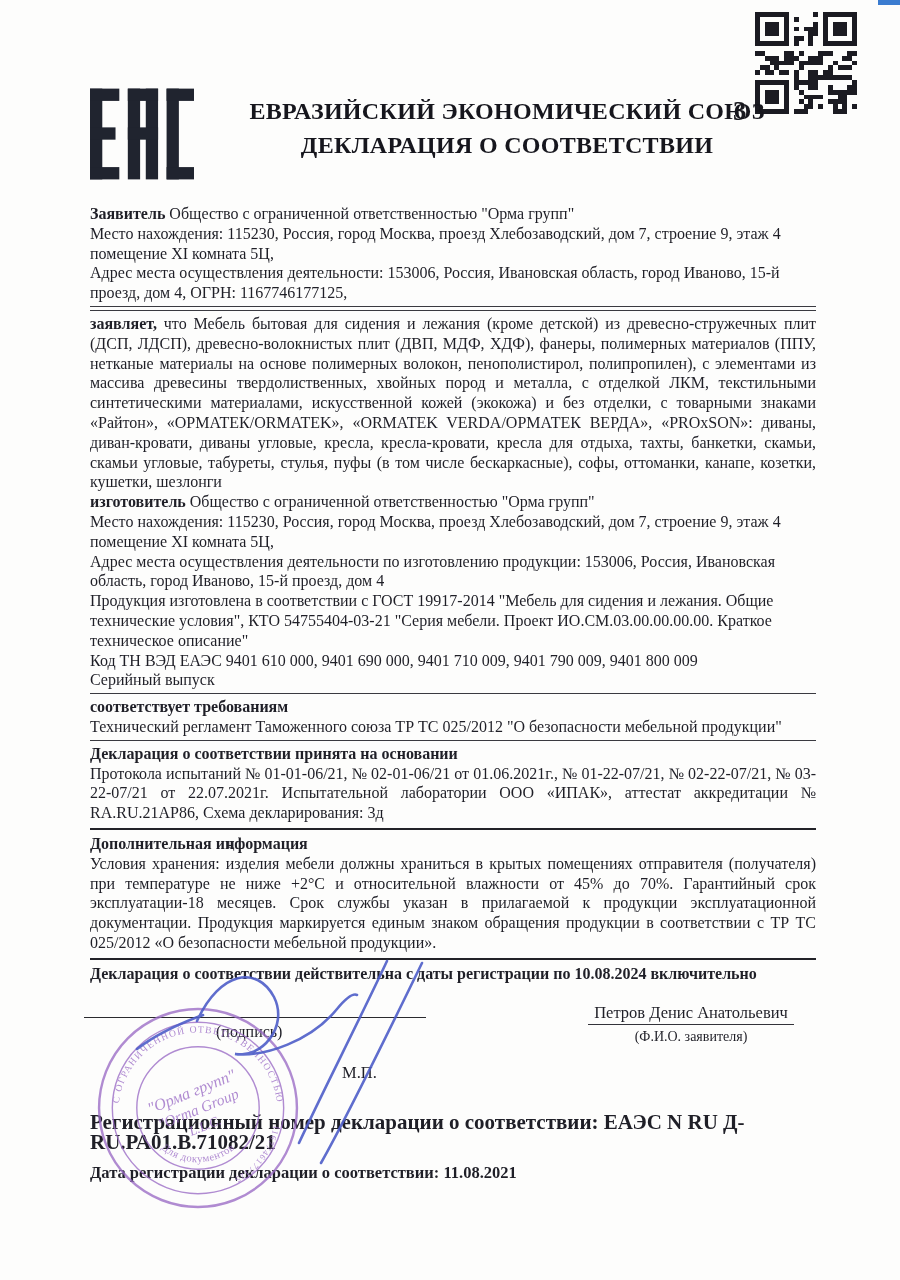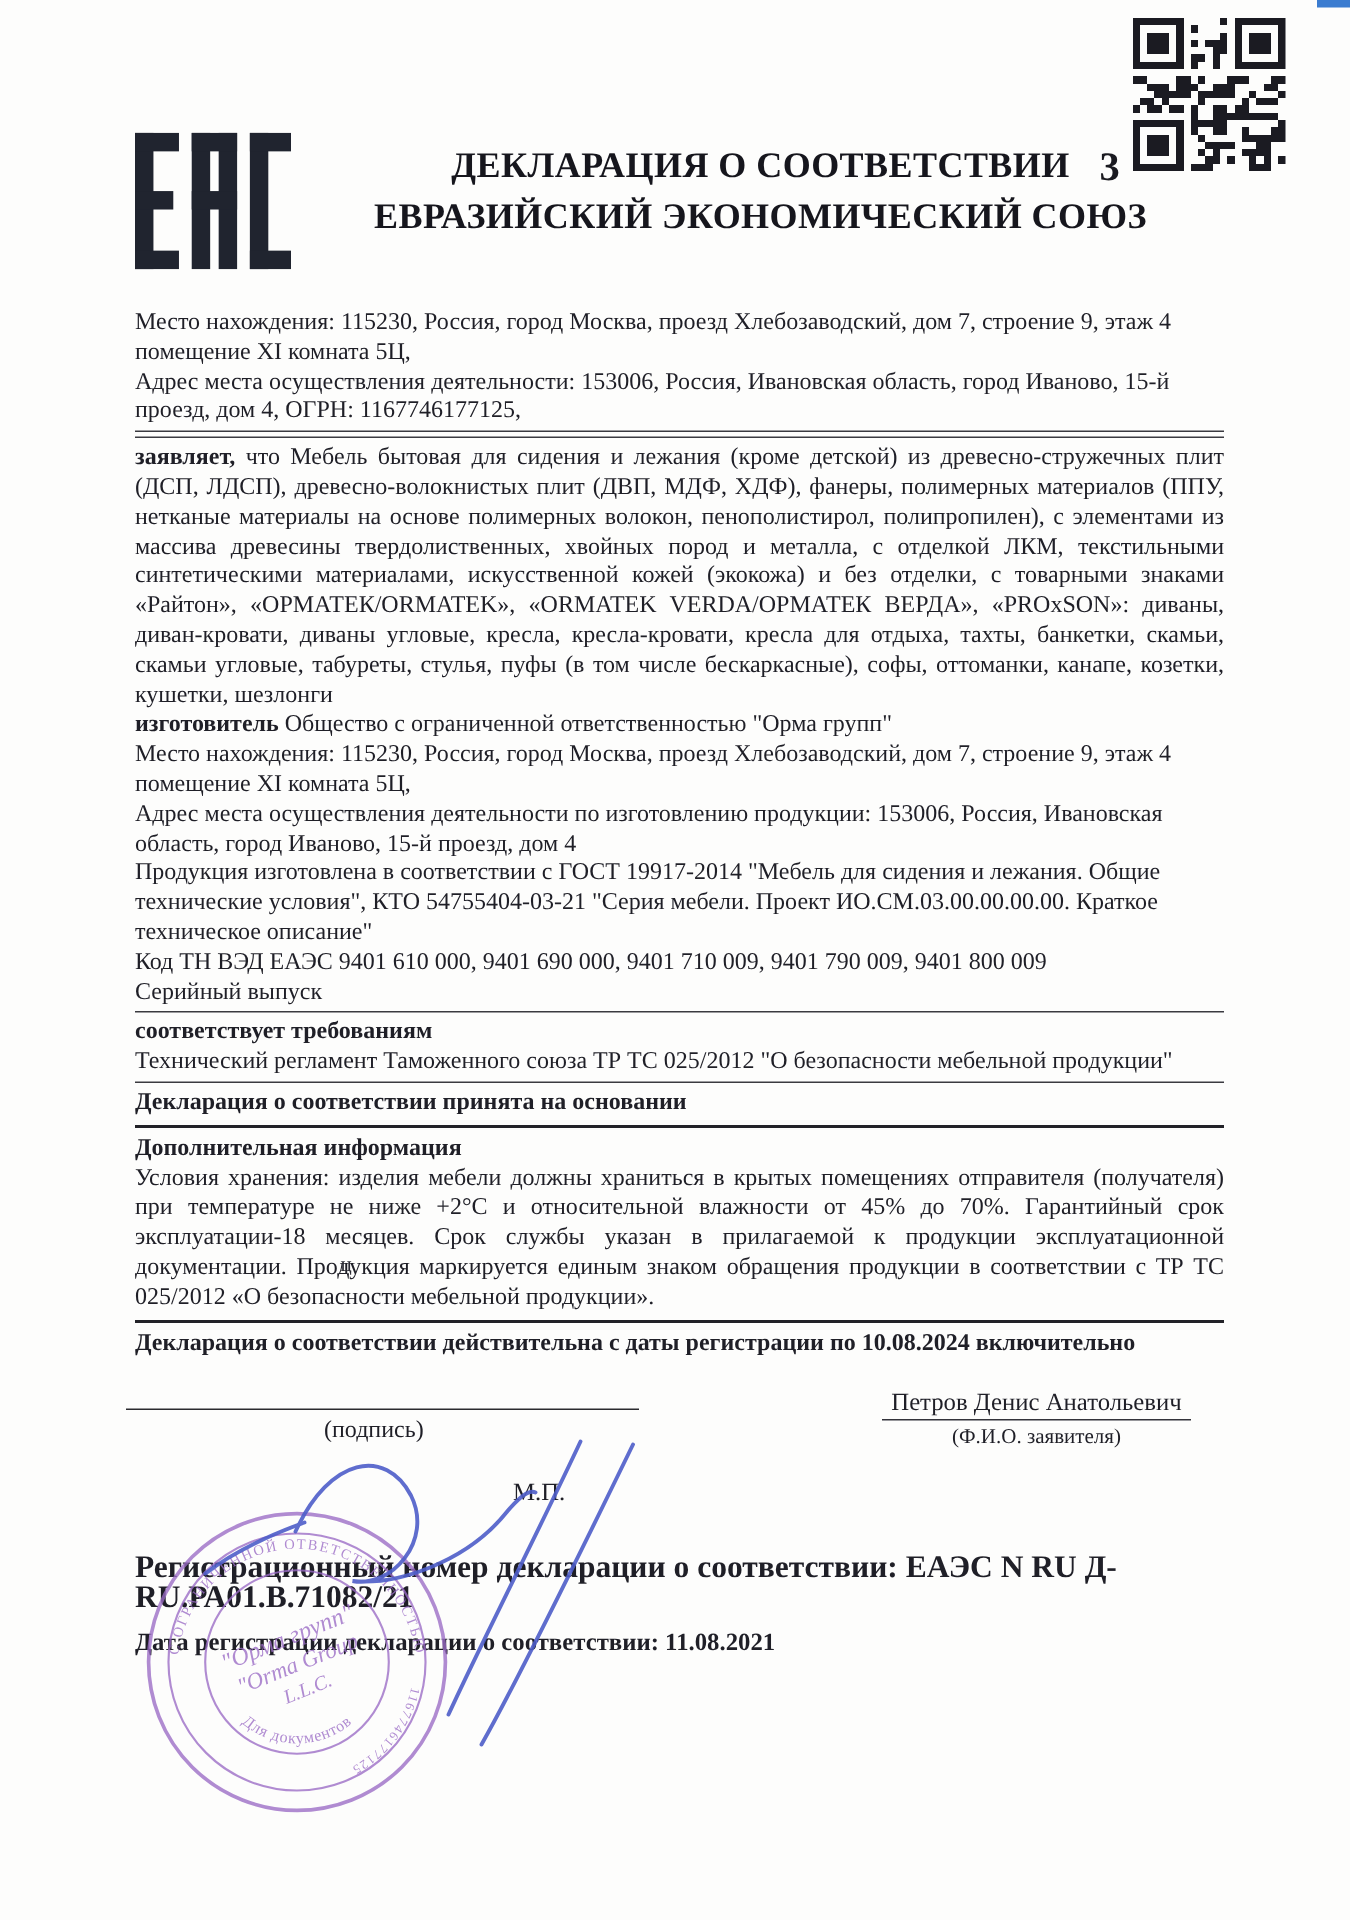--- a/index.html
+++ b/index.html
@@ -207,26 +207,27 @@
               <rect x="59" y="0" width="13" height="96"></rect>
               <rect x="40" y="0" width="32" height="13"></rect>
               <rect x="40" y="41" width="32" height="13"></rect>
             <rect x="81" y="0" width="13" height="96"></rect>
               <rect x="81" y="0" width="29" height="13"></rect>
               <rect x="81" y="83" width="29" height="13"></rect>
           </g>
         </svg>
       </div>
       <div class="titles">
+        <div>ЕВРАЗИЙСКИЙ ЭКОНОМИЧЕСКИЙ СОЮЗ</div>
         <div>ДЕКЛАРАЦИЯ О СООТВЕТСТВИИ</div>
-        <div>ЕВРАЗИЙСКИЙ ЭКОНОМИЧЕСКИЙ СОЮЗ</div>
       </div>
     </div>
 
     <div class="sec" style="margin-top:20px;">
+      <p class="para"><span class="b">Заявитель</span> <span>Общество с ограниченной ответственностью "Орма групп"</span></p>
       <p class="para">Место нахождения: 115230, Россия, город Москва, проезд Хлебозаводский, дом 7, строение 9, этаж 4 помещение XI комната 5Ц,</p>
       <p class="para">Адрес места осуществления деятельности: 153006, Россия, Ивановская область, город Иваново, 15-й проезд, дом 4, ОГРН: 1167746177125,</p>
     </div>
 
     <hr class="rule">
 
 
     <hr class="rule">
 
     <p class="para just"><span class="b">заявляет,</span> <span>что Мебель бытовая для сидения и лежания (кроме детской) из древесно-стружечных плит (ДСП, ЛДСП), древесно-волокнистых плит (ДВП, МДФ, ХДФ), фанеры, полимерных материалов (ППУ, нетканые материалы на основе полимерных волокон, пенополистирол, полипропилен), с элементами из массива древесины твердолиственных, хвойных пород и металла, с отделкой ЛКМ, текстильными синтетическими материалами, искусственной кожей (экокожа) и без отделки, с товарными знаками «Райтон», «ОРМАТЕК/ORMATEK», «ORMATEK VERDA/ОРМАТЕК ВЕРДА», «PROxSON»: диваны, диван-кровати, диваны угловые, кресла, кресла-кровати, кресла для отдыха, тахты, банкетки, скамьи, скамьи угловые, табуреты, стулья, пуфы (в том числе бескаркасные), софы, оттоманки, канапе, козетки, кушетки, шезлонги</span></p>
@@ -244,20 +245,21 @@
 
     <div class="sec">
       <p class="para b">соответствует требованиям</p>
       <p class="para">Технический регламент Таможенного союза ТР ТС 025/2012 "О безопасности мебельной продукции"</p>
     </div>
 
     <hr class="rule">
 
     <div class="sec">
       <p class="para b">Декларация о соответствии принята на основании</p>
+      <p class="para just">Протокола испытаний № 01-01-06/21, № 02-01-06/21 от 01.06.2021г., № 01-22-07/21, № 02-22-07/21, № 03-22-07/21 от 22.07.2021г. Испытательной лаборатории ООО «ИПАК», аттестат аккредитации № RA.RU.21АР86, Схема декларирования: 3д</p>
     </div>
 
     <hr class="rule thick">
 
     <div class="sec">
       <p class="para b">Дополнительная информация</p>
       <p class="para just">Условия хранения: изделия мебели должны храниться в крытых помещениях отправителя (получателя) при температуре не ниже +2°С и относительной влажности от 45% до 70%. Гарантийный срок эксплуатации-18 месяцев. Срок службы указан в прилагаемой к продукции эксплуатационной документации. Продукция маркируется единым знаком обращения продукции в соответствии с ТР ТС 025/2012 «О безопасности мебельной продукции».</p>
     </div>
 
     <hr class="rule thick">

